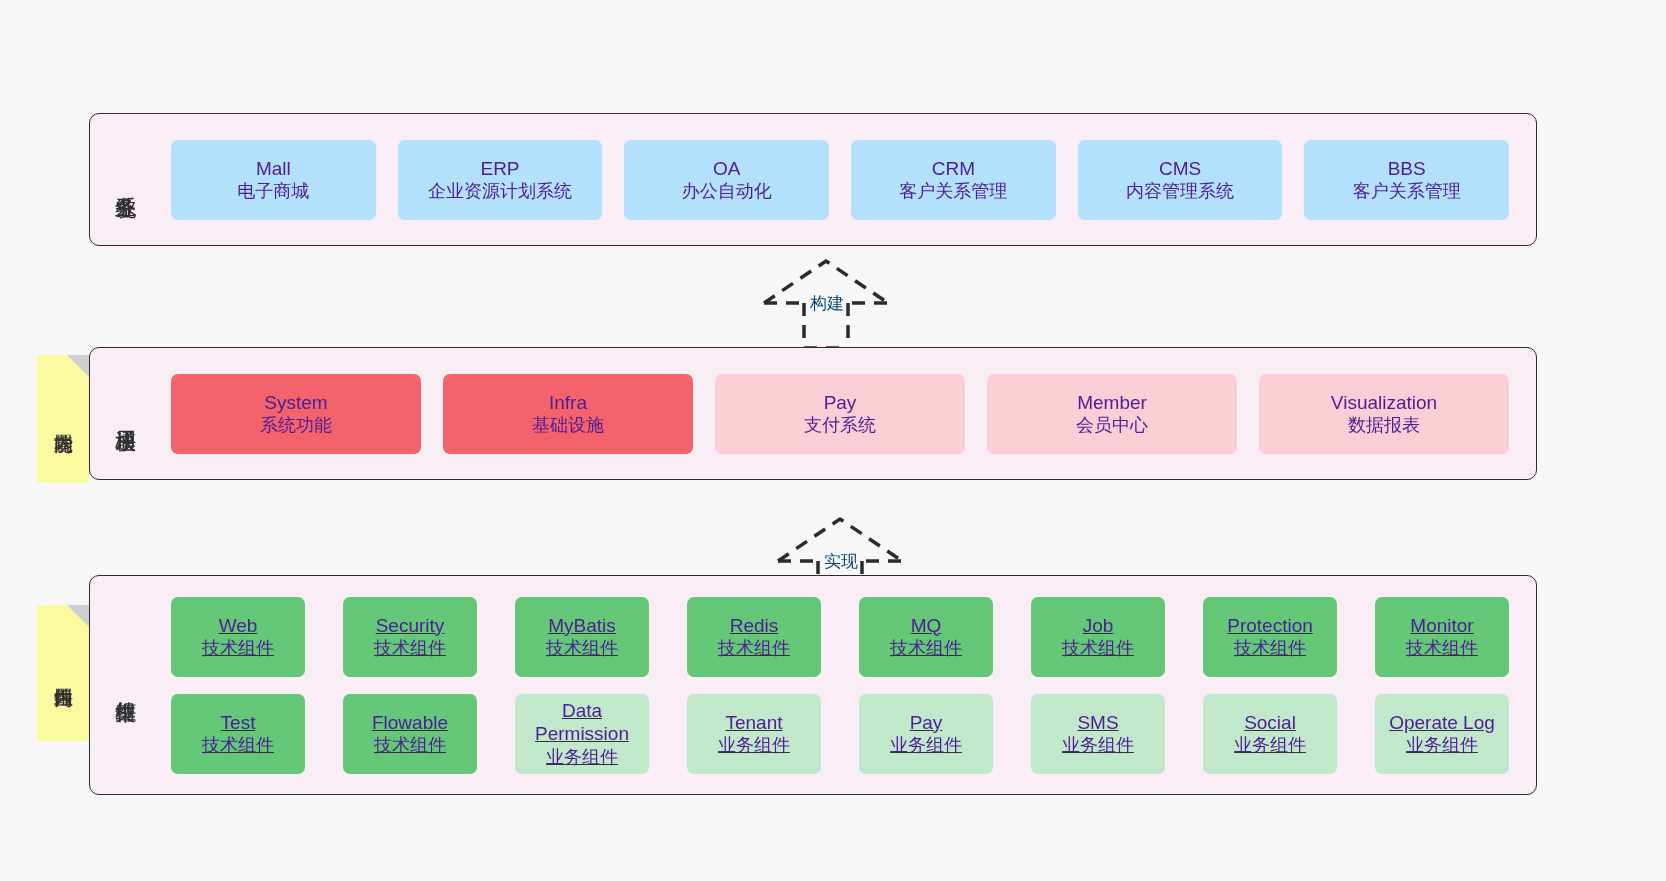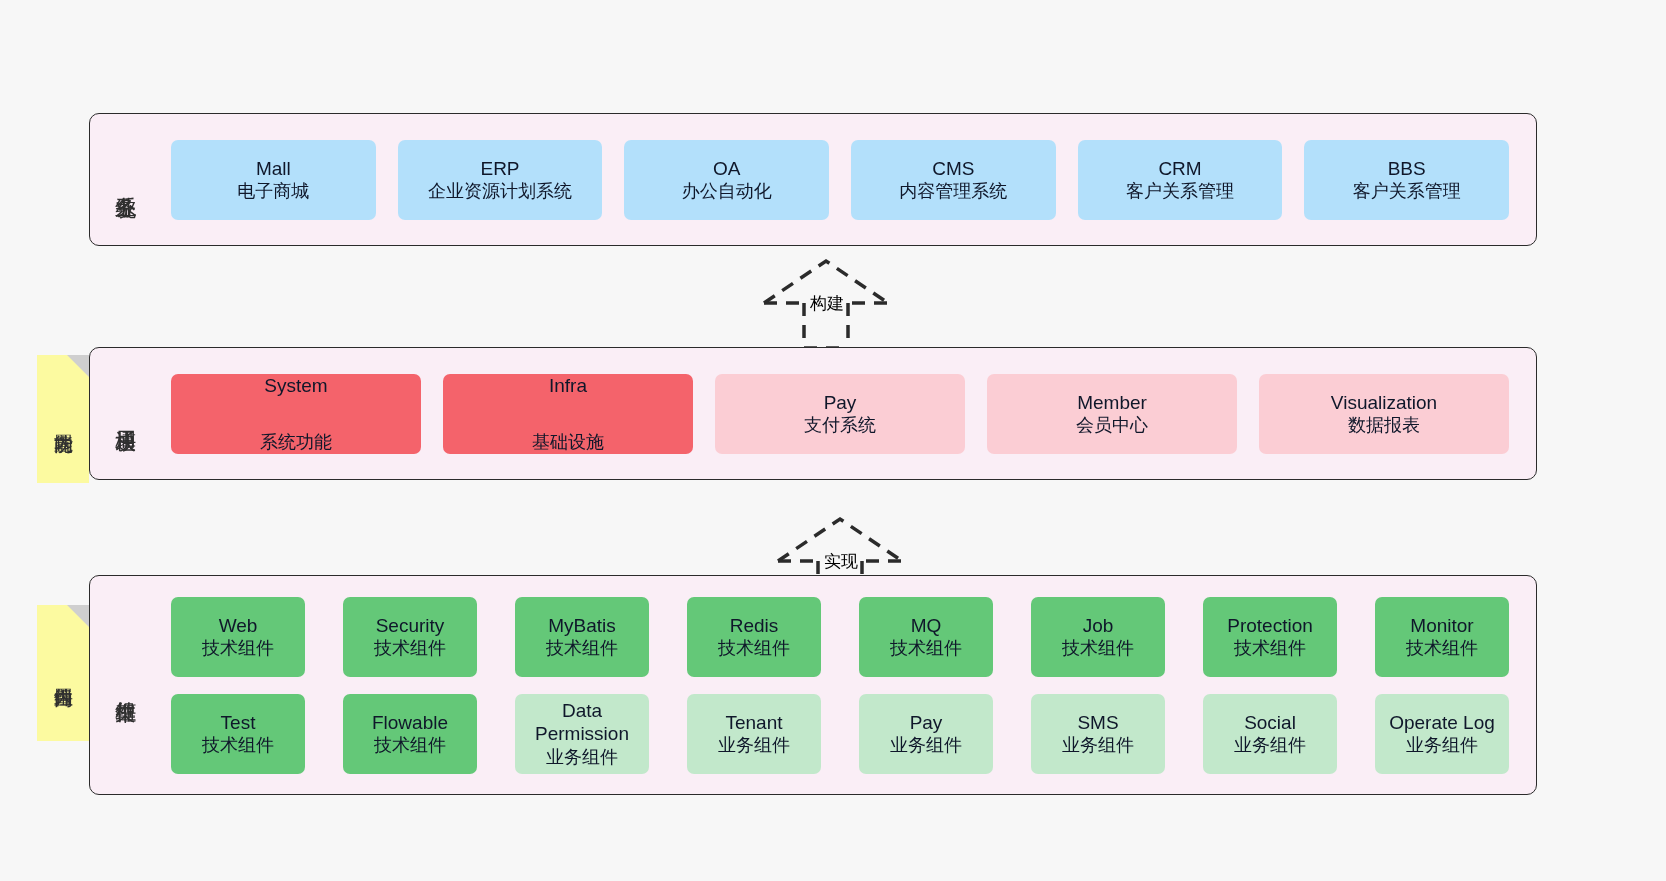--- a/index.html
+++ b/index.html
@@ -66,53 +66,54 @@
     flex-direction: column;
     justify-content: center;
     gap: 17px;
     padding-right: 16px;
   }
   .card-row {
     display: flex;
     width: 100%;
     align-items: stretch;
     gap: 16px;
+    text-decoration: underline;
   }
 
   
   .card {
     flex: 1 1 0;
     margin: 0 11px;
     border-radius: 7px;
     display: flex;
     flex-direction: column;
     align-items: center;
     justify-content: center;
     text-align: center;
     box-sizing: border-box;
-    color: #0f172a;
+    color: #4c1d95;
     line-height: 1.24;
   }
   .card .en {
     font-size: 19px;
     white-space: nowrap;
   }
   .card .cn {
     font-size: 18px;
     white-space: nowrap;
   }
   .card.wrap .en { white-space: normal; }
 
   .row1 .card { height: 80px; }
   .modules .card { height: 80px; }
   .fw .card { height: 80px; }
 
   
   .c-blue        { background: #b3e0fb; }
-  .c-red         { background: #f4636b; justify-content: space-between; }
+  .c-red         { background: #f4636b; }
   .c-pink        { background: #fbcdd4; }
   .c-green       { background: #64c878; }
   .c-lightgreen  { background: #c2e8cb; }
 
   
   .sticky {
     position: absolute;
     background: #fcfaa0;
     width: 52px;
     box-sizing: border-box;
@@ -142,21 +143,21 @@
     display: block;
   }
 
   
   .arrow {
     position: absolute;
   }
   .arrow .lbl {
     position: absolute;
     font-size: 17px;
-    color: #000000;
+    color: #0c4a6e;
     background: #f7f7f7;
     padding: 0 2px;
     white-space: nowrap;
   }
 </style>
 </head>
 <body>
 
 <div id="stage">
 
@@ -169,26 +170,26 @@
         </div>
         <div class="card c-blue">
           <div class="en">ERP</div>
           <div class="cn">企业资源计划系统</div>
         </div>
         <div class="card c-blue">
           <div class="en">OA</div>
           <div class="cn">办公自动化</div>
         </div>
         <div class="card c-blue">
+          <div class="en">CRM</div>
+          <div class="cn">客户关系管理</div>
+        </div>
+        <div class="card c-blue">
           <div class="en">CMS</div>
           <div class="cn">内容管理系统</div>
-        </div>
-        <div class="card c-blue">
-          <div class="en">CRM</div>
-          <div class="cn">客户关系管理</div>
         </div>
         <div class="card c-blue">
           <div class="en">BBS</div>
           <div class="cn">客户关系管理</div>
         </div>
       </div>
   </div>
 
   <div class="arrow" id="arrow-build" style="left:752px; top:255px; width:150px; height:95px;">
     <svg width="150" height="95" viewBox="0 0 150 95">

